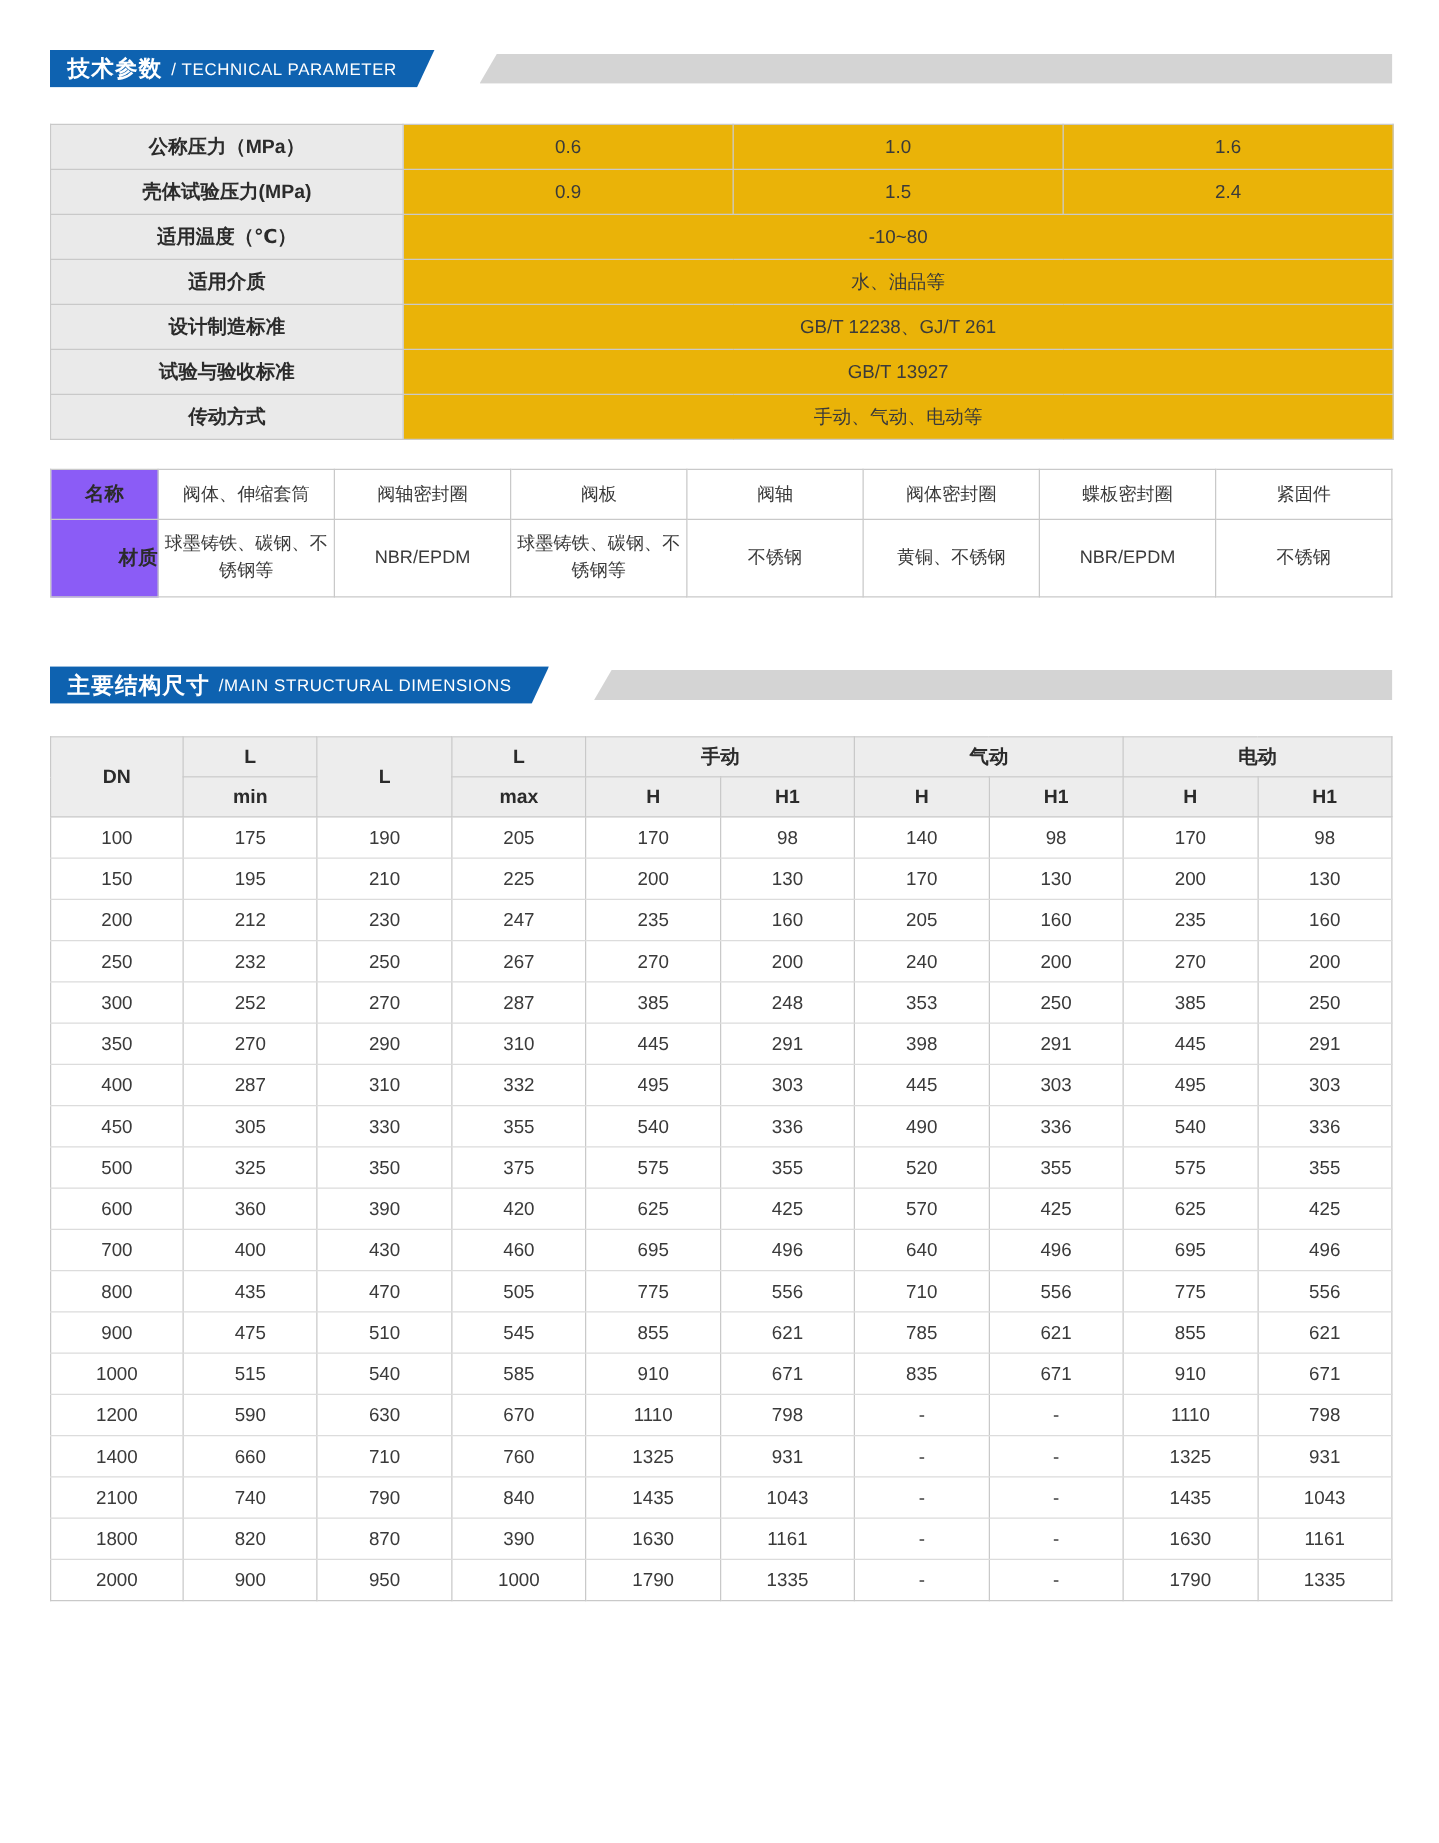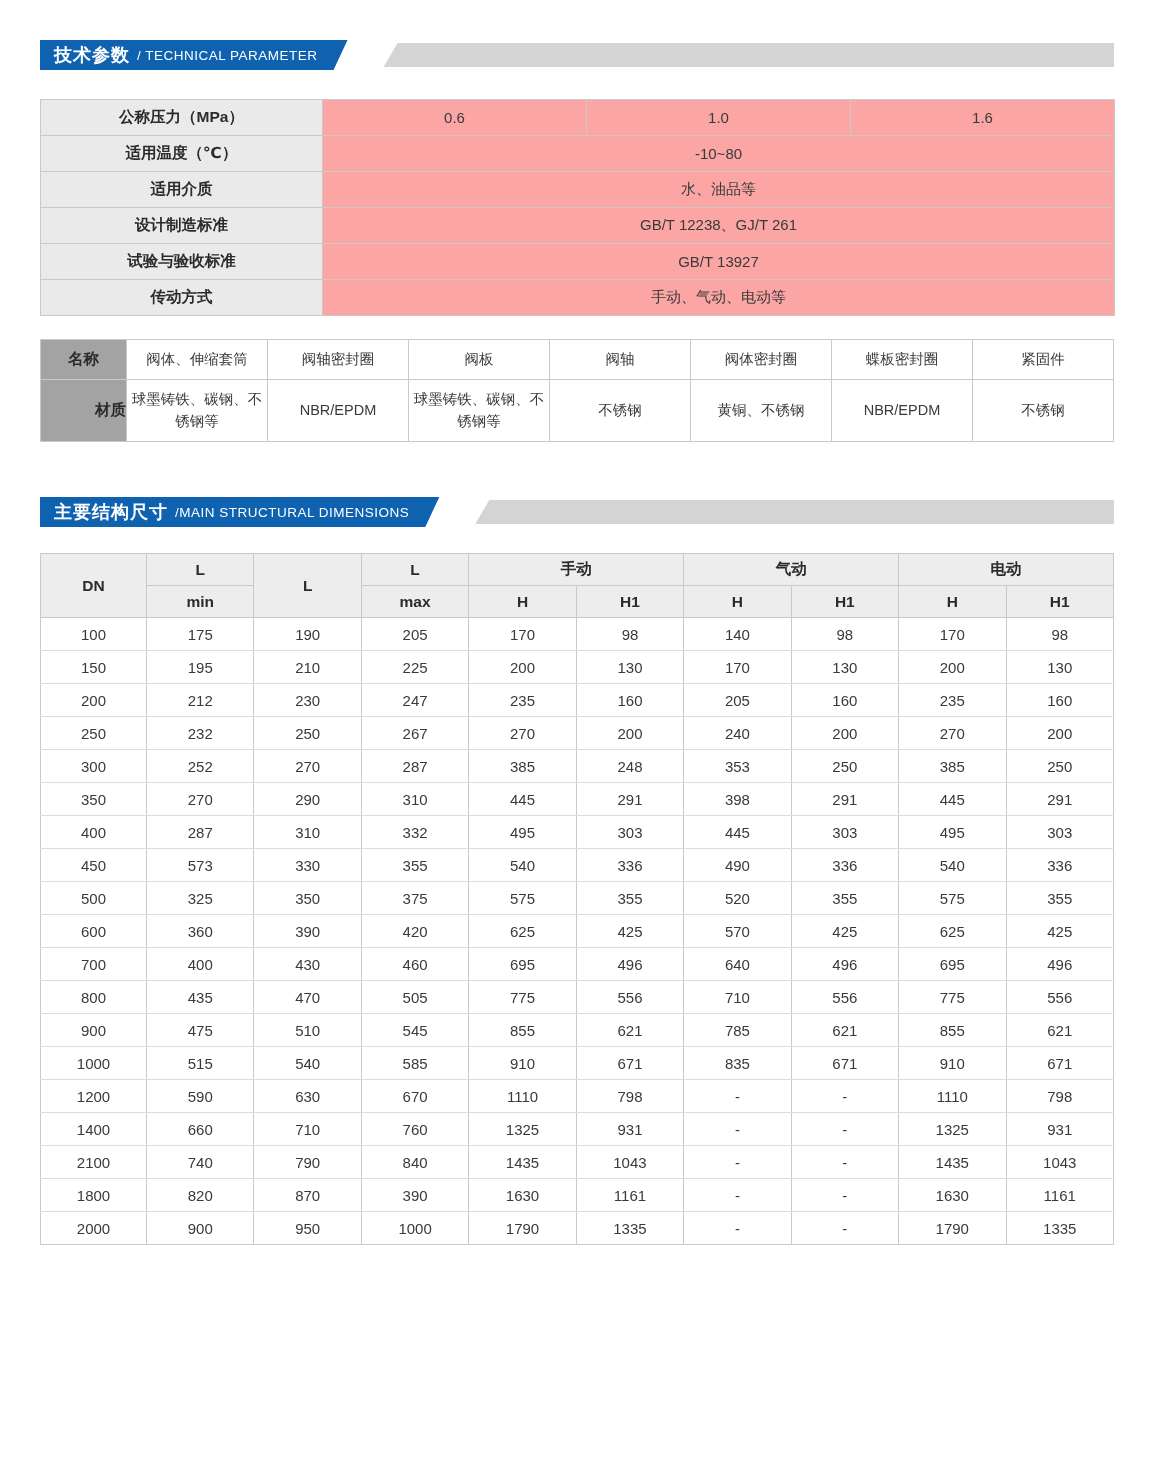--- a/index.html
+++ b/index.html
@@ -43,25 +43,25 @@
   th { font-weight: bold; }
 
   
   .t1 { margin-top: 29px; }
   .t1 th.t1-label {
     background: #eaeaea;
     width: 282px;
     font-size: 15.5px;
     height: 22px;
   }
-  .t1 td { font-size: 15px; color: #3a3a3a; height: 36px; background: #fca5a5; }
+  .t1 td { font-size: 15px; color: #3a3a3a; height: 36px; background: #eab308; }
 
   
   .t2 { margin-top: 23px; }
-  .t2 th.t2-label { background: #a3a3a3; width: 86px; font-size: 15.5px; margin-top: 40px; }
+  .t2 th.t2-label { background: #8b5cf6; width: 86px; font-size: 15.5px; margin-top: 40px; }
   .t2 td { font-size: 14.5px; color: #3a3a3a; background: #ffffff; padding: 2px 4px; }
   .t2 tr.t2-names td { height: 40px; }
   .t2 tr.t2-materials td { height: 62px; line-height: 1.45; }
   .t2 tr.t2-materials th { height: 62px; text-align: right; }
 
   
   .t3 { margin-top: 26px; }
   .t3 thead th {
     background: #ededed;
     font-size: 15.5px;
@@ -99,20 +99,26 @@
         <col style="width:264px">
         <col style="width:264px">
         <col style="width:264px">
     </colgroup>
     <tbody>
         <tr>
           <th class="t1-label">公称压力（MPa）</th>
           <td>0.6</td>
           <td>1.0</td>
           <td>1.6</td>
+        </tr>
+        <tr>
+          <th class="t1-label">壳体试验压力(MPa)</th>
+          <td>0.9</td>
+          <td>1.5</td>
+          <td>2.4</td>
         </tr>
         <tr>
           <th class="t1-label">适用温度（℃）</th>
           <td colspan="3">-10~80</td>
         </tr>
         <tr>
           <th class="t1-label">适用介质</th>
           <td colspan="3">水、油品等</td>
         </tr>
         <tr>
@@ -288,21 +294,21 @@
           <td>332</td>
           <td>495</td>
           <td>303</td>
           <td>445</td>
           <td>303</td>
           <td>495</td>
           <td>303</td>
         </tr>
         <tr>
           <td>450</td>
-          <td>573</td>
+          <td>305</td>
           <td>330</td>
           <td>355</td>
           <td>540</td>
           <td>336</td>
           <td>490</td>
           <td>336</td>
           <td>540</td>
           <td>336</td>
         </tr>
         <tr>

